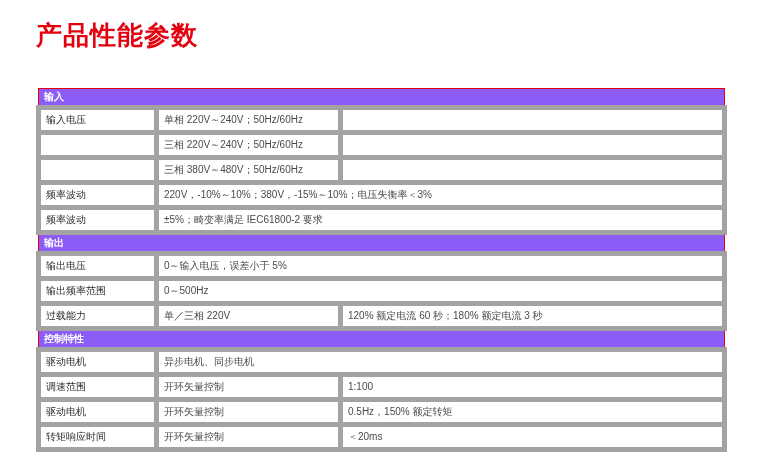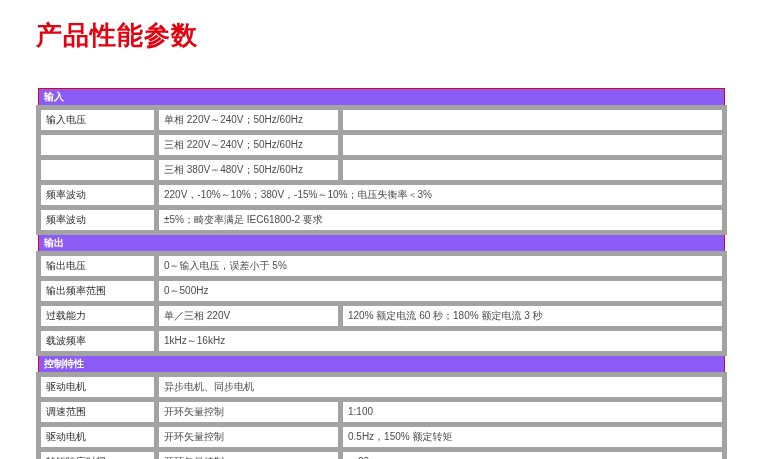--- a/index.html
+++ b/index.html
@@ -118,24 +118,20 @@
         </tr>
         <tr>
           <td class="label">输出频率范围</td>
           <td class="val" colspan="2">0～500Hz</td>
         </tr>
         <tr>
           <td class="label">过载能力</td>
           <td class="val-mid">单／三相 220V</td>
           <td class="val">120% 额定电流 60 秒；180% 额定电流 3 秒</td>
         </tr>
-        <tr>
-          <td class="label">载波频率</td>
-          <td class="val" colspan="2">1kHz～16kHz</td>
-        </tr>
         <tr class="section">
           <td colspan="3">控制特性</td>
         </tr>
         <tr>
           <td class="label">驱动电机</td>
           <td class="val" colspan="2">异步电机、同步电机</td>
         </tr>
         <tr>
           <td class="label">调速范围</td>
           <td class="val-mid">开环矢量控制</td>

